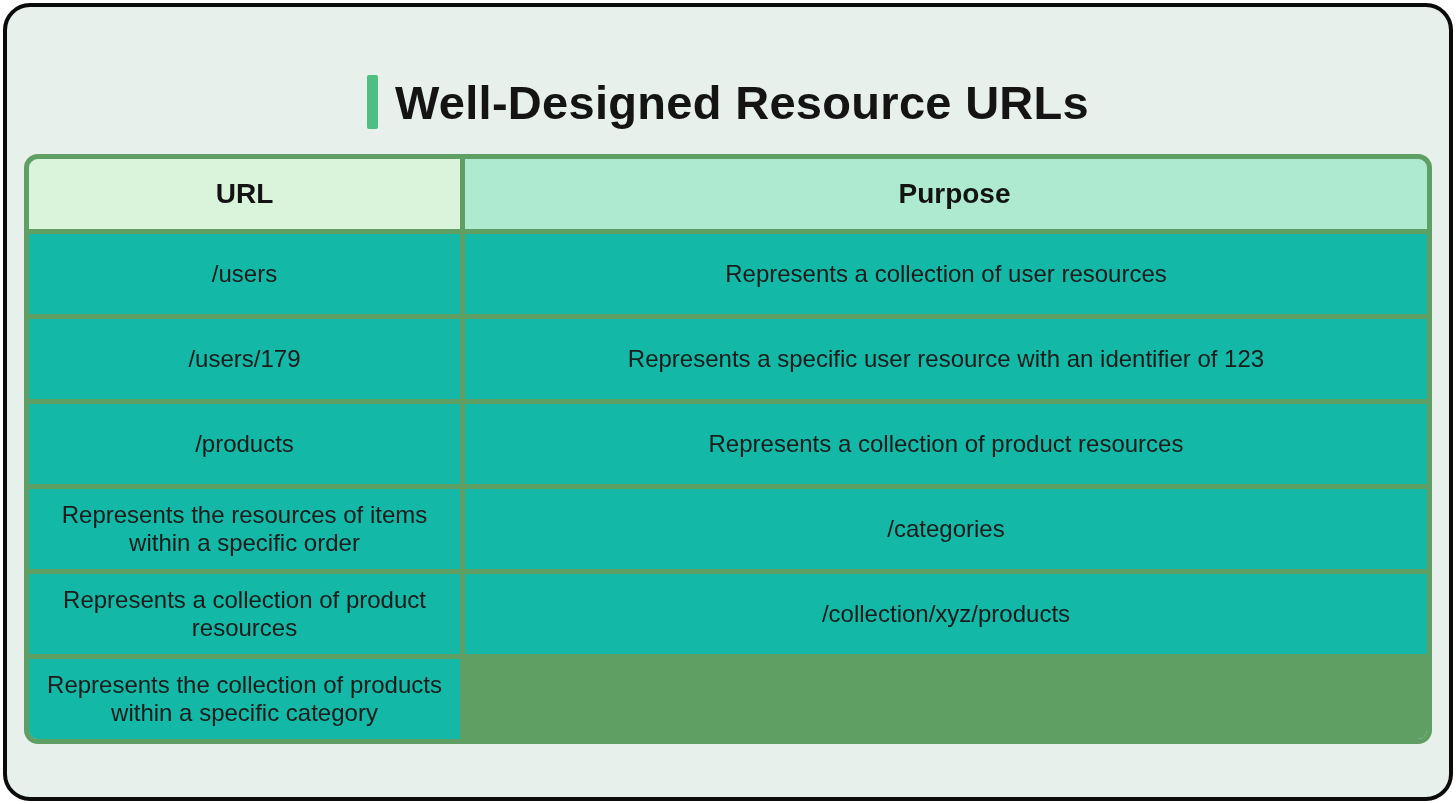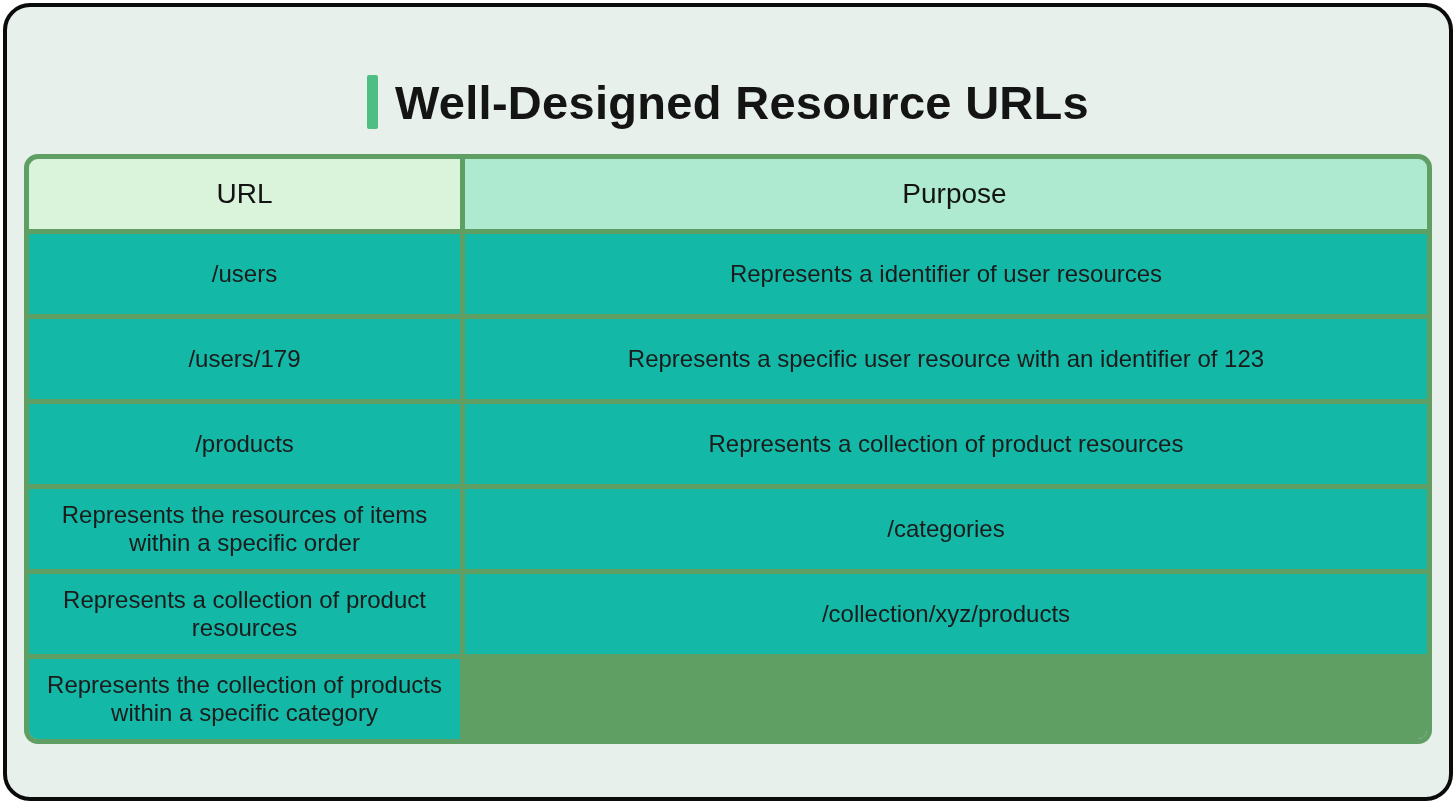--- a/index.html
+++ b/index.html
@@ -71,21 +71,21 @@
     align-items: center;
     justify-content: center;
     background: #14b8a6;
     color: #1b1b1b;
     font-size: 24px;
     text-align: center;
     padding: 0 14px;
   }
   .cell.header {
     font-size: 28px;
-    font-weight: 400;
+    font-weight: 700;
     color: #131313;
   }
   .cell.header-url { background: #d9f4da; }
   .cell.header-purpose { background: #aeeacf; padding-left: 31px; }
 </style>
 </head>
 <body>
 
 <div class="card">
 
@@ -94,21 +94,21 @@
     <div class="page-title">Well-Designed Resource URLs</div>
   </div>
 
   <div class="table-frame">
     <div class="grid">
 
       <div class="cell header header-url">URL</div>
       <div class="cell header header-purpose">Purpose</div>
 
       <div class="cell">/users</div>
-      <div class="cell">Represents a identifier of user resources</div>
+      <div class="cell">Represents a collection of user resources</div>
 
       <div class="cell">/users/179</div>
       <div class="cell">Represents a specific user resource with an identifier of 123</div>
 
       <div class="cell">/products</div>
       <div class="cell">Represents a collection of product resources</div>
 
       <div class="cell">Represents the resources of items within a specific order</div>
 
       <div class="cell">/categories</div>

